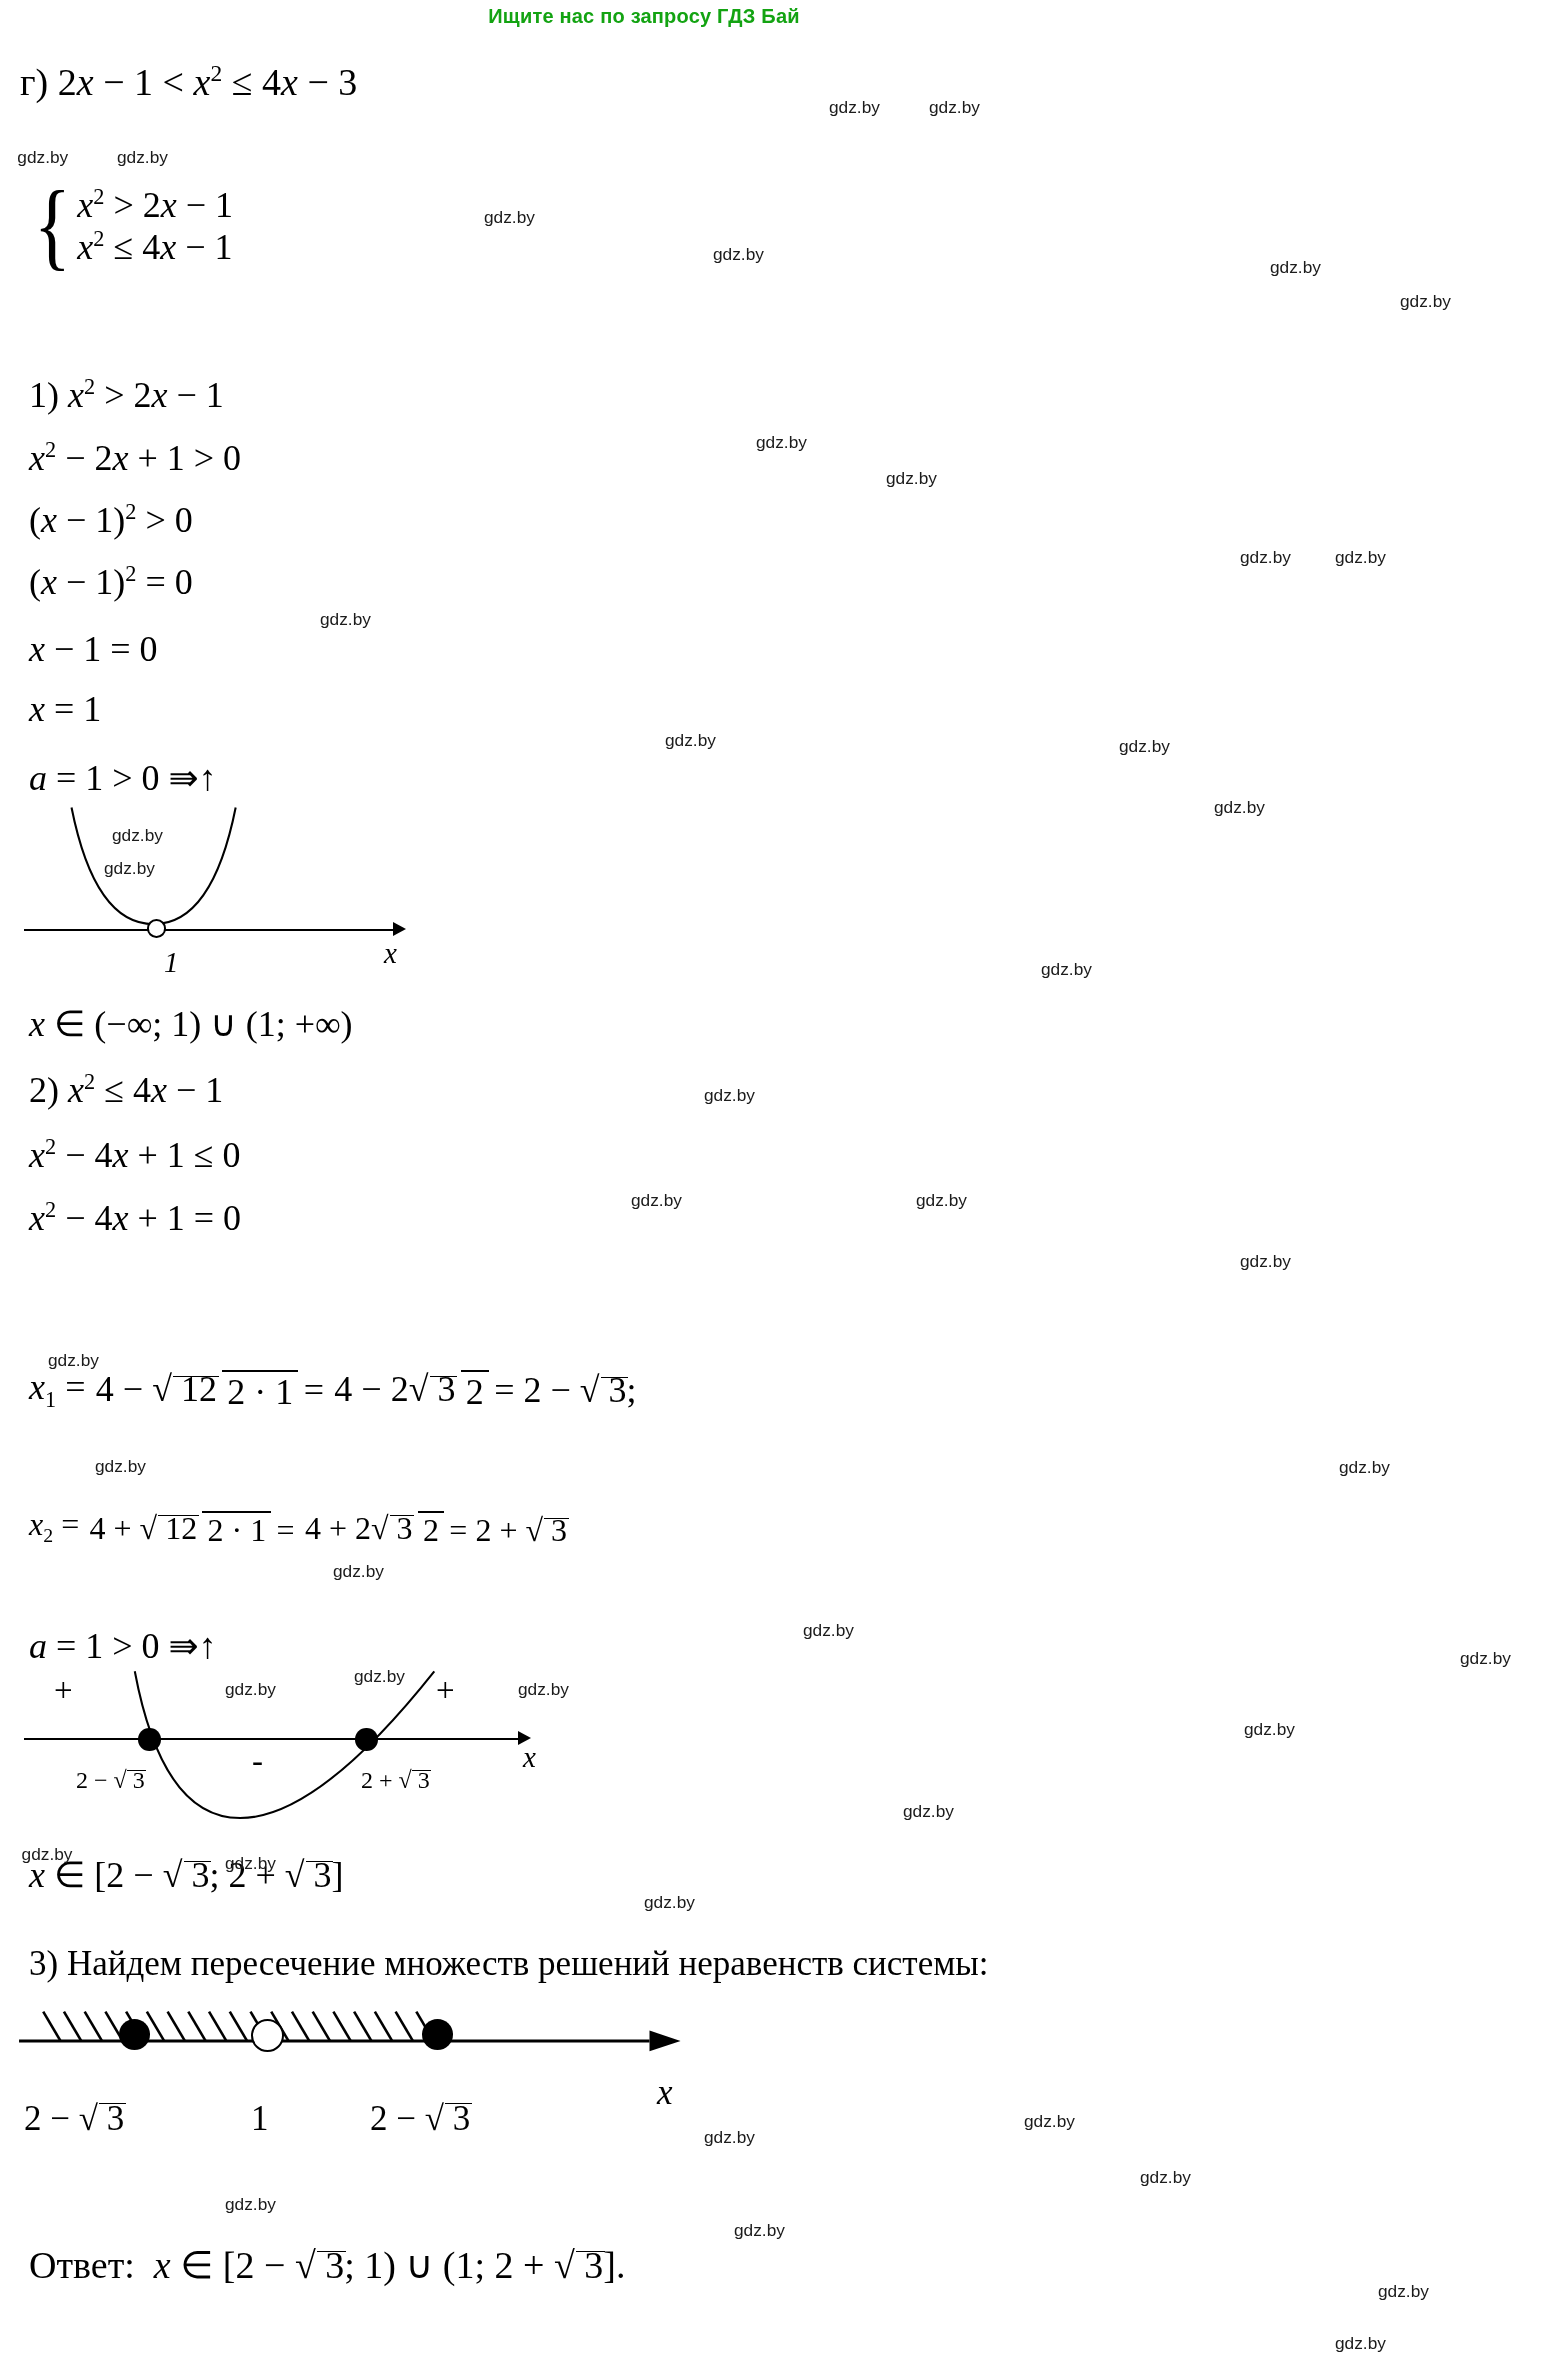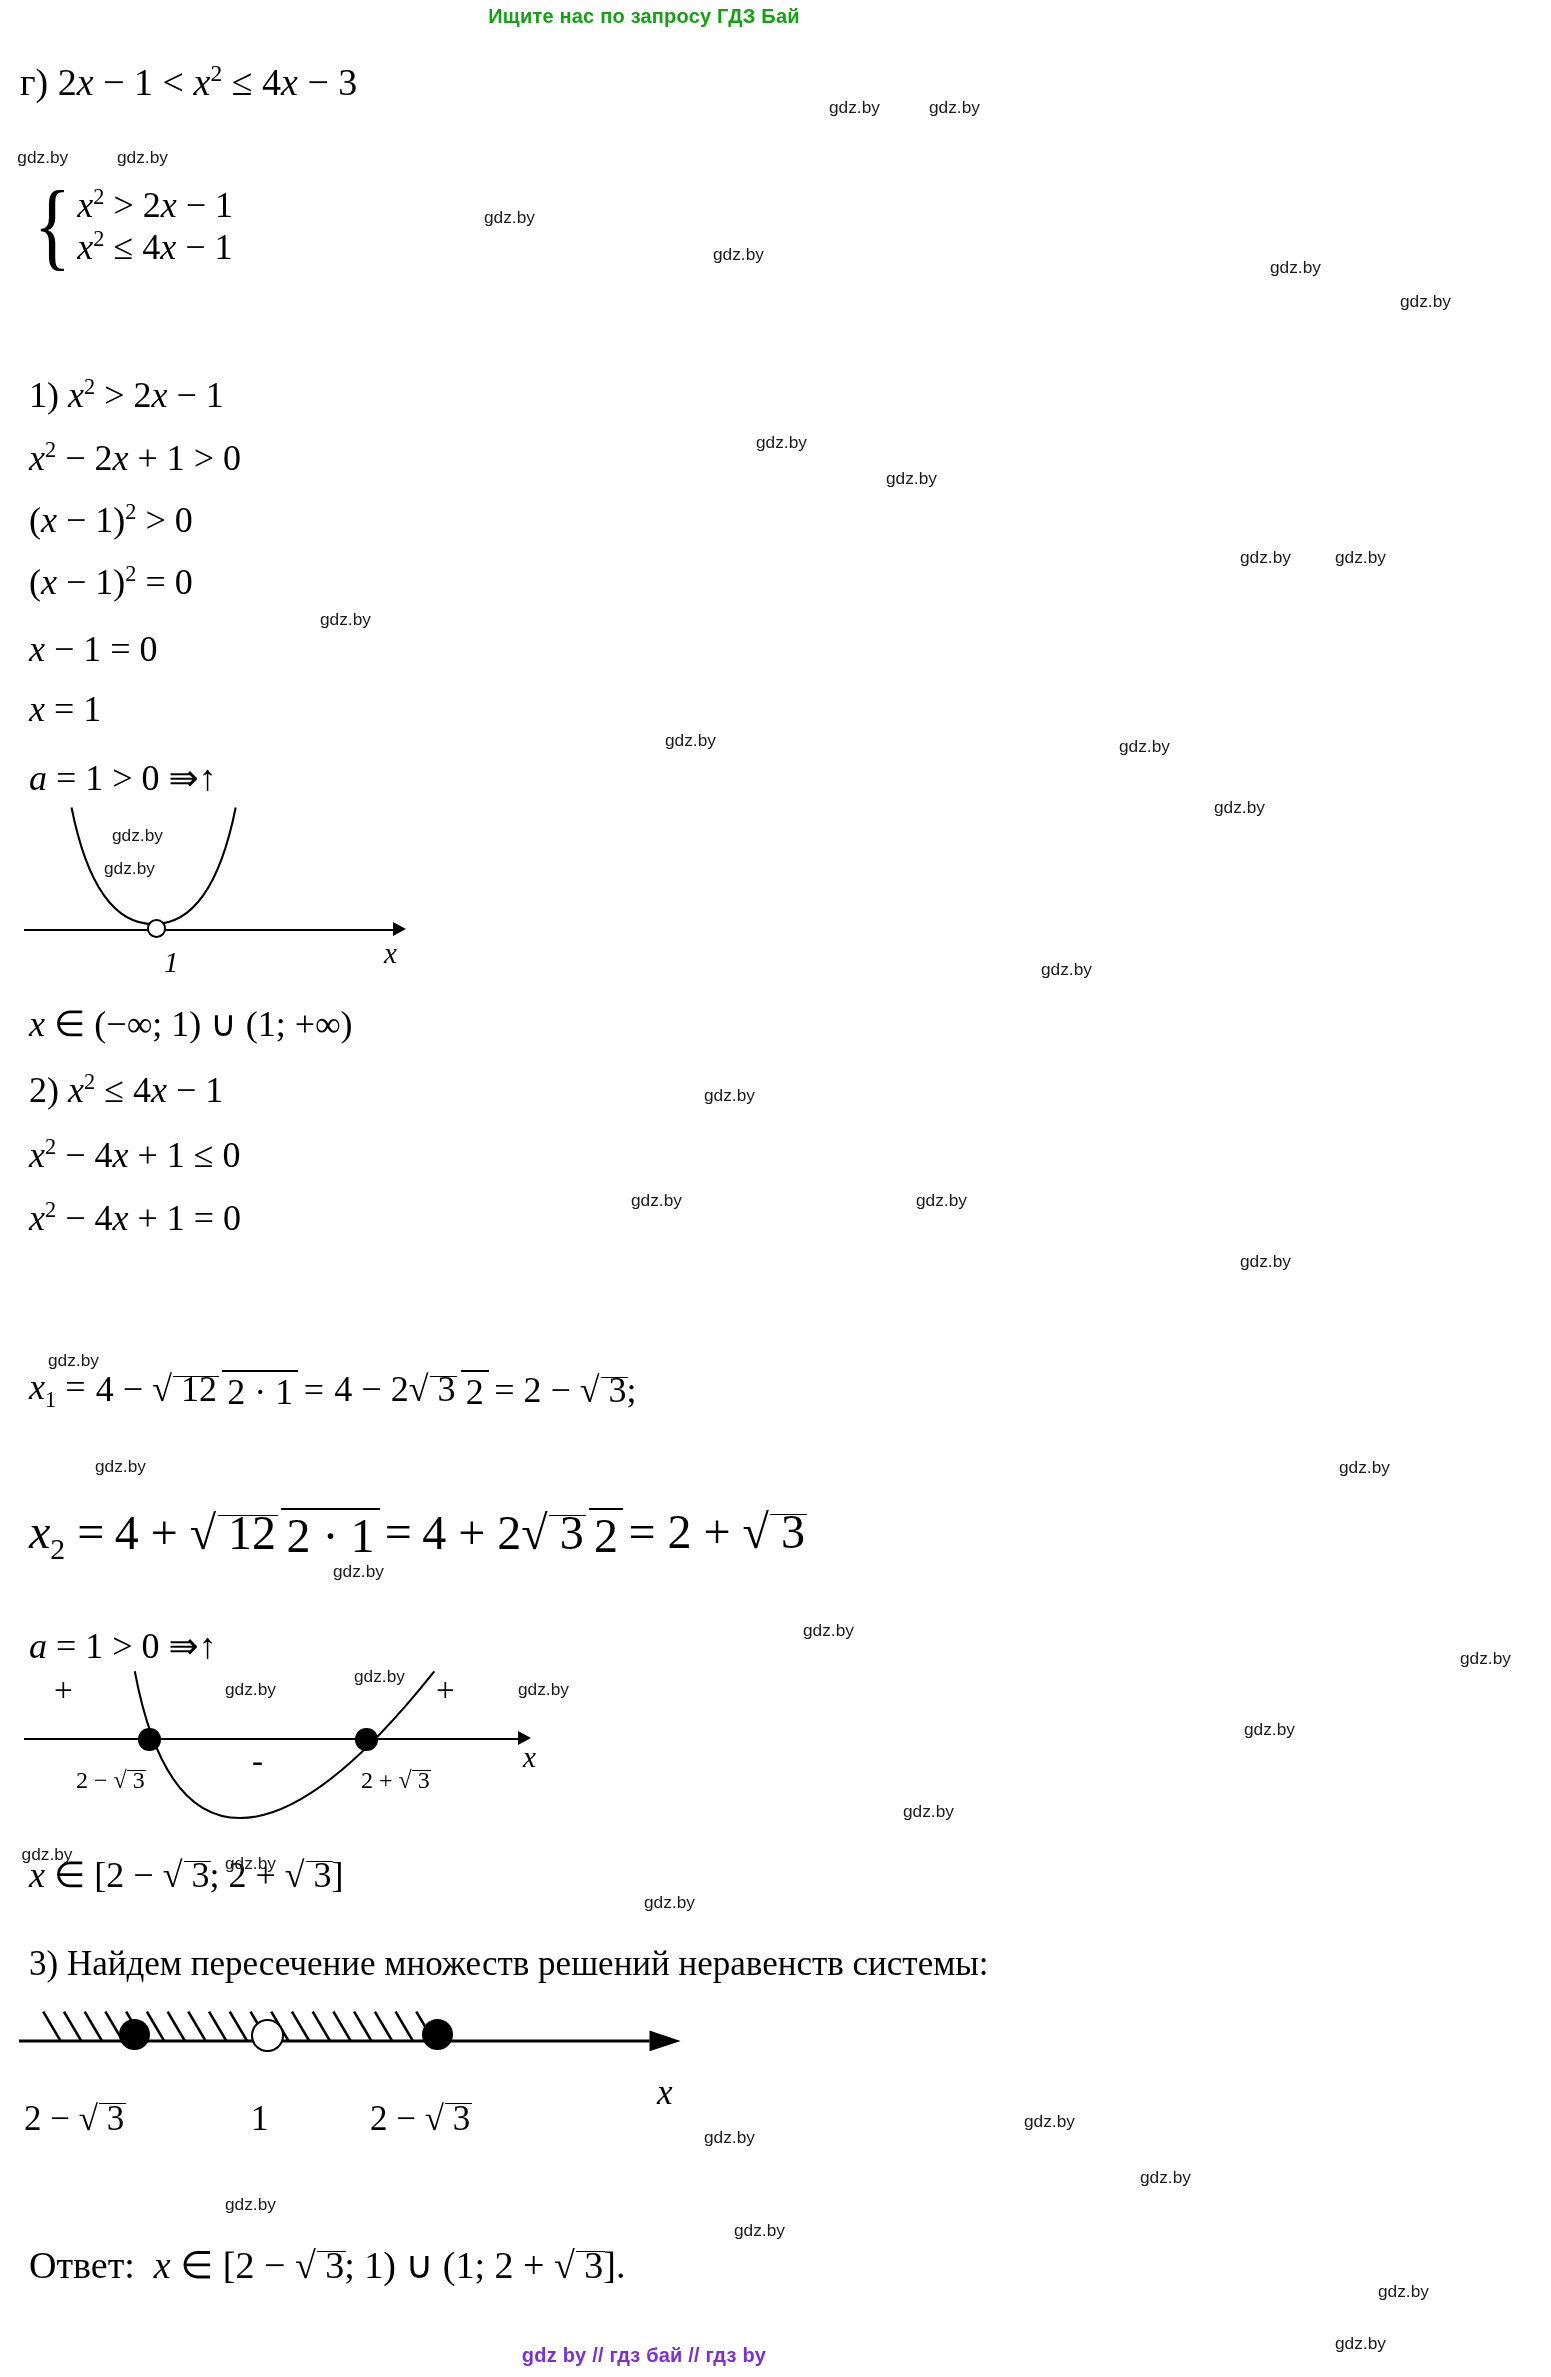--- a/index.html
+++ b/index.html
@@ -211,21 +211,21 @@
       <span class="den">2 · 1</span>
     </span>
     <span>=</span>
     <span class="frac">
       <span class="num">4 − 2<span class="inline-root">√<span style="border-top:1.7px solid #000; position:absolute; left:0.58em; right:-0.05em; top:0.12em;"></span>&nbsp;3</span></span>
       <span class="den">2</span>
     </span>
     <span>= 2 −&nbsp;<span class="inline-root">√<span style="border-top:1.7px solid #000; position:absolute; left:0.58em; right:-0.05em; top:0.12em;"></span>&nbsp;3</span>;</span>
   </div>
 
-  <div class="ml" style="left:29px; top:1508px; font-size:48px; display:flex; align-items:flex-start;">
+  <div class="ml" style="left:29px; top:1508px; font-size:32px; display:flex; align-items:flex-end;">
     <span><span class="it">x</span><span class="sub">2</span> =</span>
     <span class="frac">
       <span class="num">4 +&nbsp;<span class="inline-root">√<span style="border-top:1.7px solid #000; position:absolute; left:0.58em; right:-0.05em; top:0.12em;"></span>&nbsp;12</span></span>
       <span class="den">2 · 1</span>
     </span>
     <span>=</span>
     <span class="frac">
       <span class="num">4 + 2<span class="inline-root">√<span style="border-top:1.7px solid #000; position:absolute; left:0.58em; right:-0.05em; top:0.12em;"></span>&nbsp;3</span></span>
       <span class="den">2</span>
     </span>
@@ -300,21 +300,20 @@
   <div class="ticklabel" style="left:251px; top:2099px; font-size:35px;">1</div>
   <div class="ticklabel" style="left:370px; top:2099px; font-size:35px;">
     2 −&nbsp;<span class="inline-root">√<span style="border-top:1.7px solid #000; position:absolute; left:0.58em; right:-0.05em; top:0.12em;"></span>&nbsp;3</span>
   </div>
 
   <div class="ml" style="left:29px; top:2246px; font-size:38px;">
     <span>Ответ:</span>
     <span>&nbsp;</span><span class="it">x</span><span> ∈ [2 −&nbsp;</span><span class="inline-root">√<span style="border-top:1.7px solid #000; position:absolute; left:0.58em; right:-0.05em; top:0.12em;"></span>&nbsp;3</span><span>; 1) ∪ (1; 2 +&nbsp;</span><span class="inline-root">√<span style="border-top:1.7px solid #000; position:absolute; left:0.58em; right:-0.05em; top:0.12em;"></span>&nbsp;3</span><span>].</span>
   </div>
 
-  <div class="bottom-banner">gdz by  //  гдз бай  //  гдз by</div>
 
   <div id="wm-layer">
       <div class="wm" style="left: 17.3px; top: 147px;">gdz.by</div>
       <div class="wm" style="left: 117px; top: 147px;">gdz.by</div>
       <div class="wm" style="left: 829px; top: 97px;">gdz.by</div>
       <div class="wm" style="left: 929px; top: 97px;">gdz.by</div>
       <div class="wm" style="left: 484px; top: 207px;">gdz.by</div>
       <div class="wm" style="left: 713px; top: 244px;">gdz.by</div>
       <div class="wm" style="left: 1270px; top: 257px;">gdz.by</div>
       <div class="wm" style="left: 1400px; top: 291px;">gdz.by</div>

